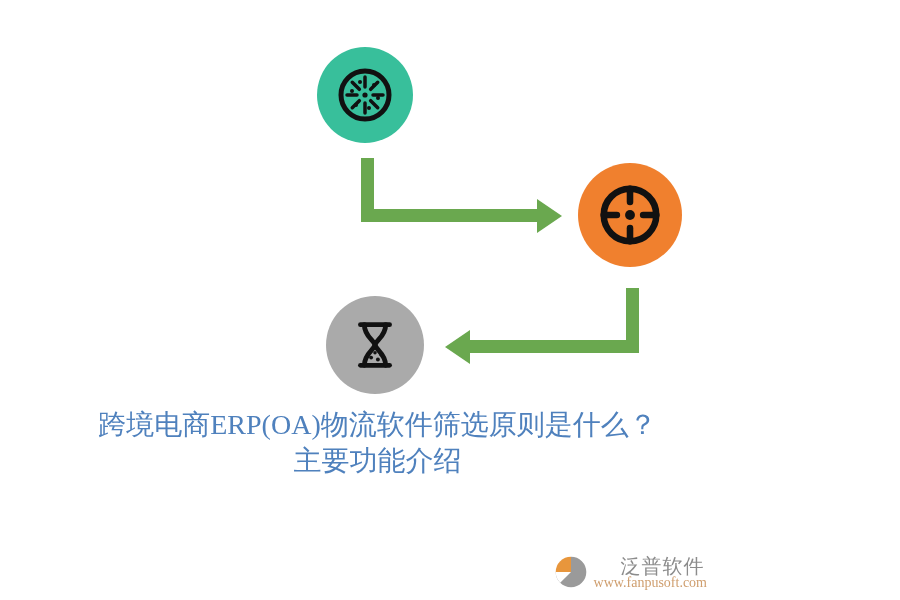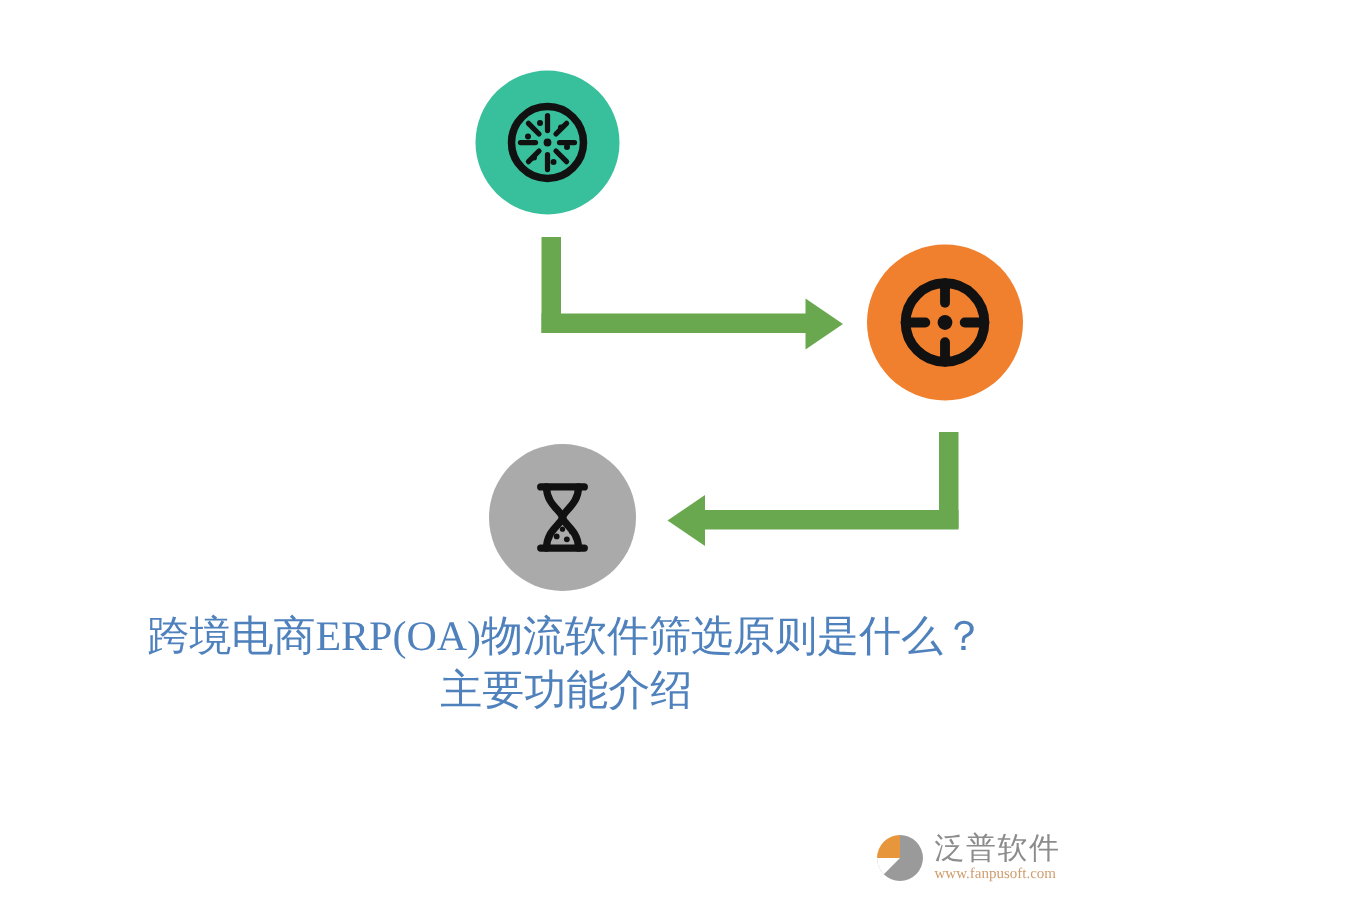--- a/index.html
+++ b/index.html
@@ -56,22 +56,22 @@
 
   
   .brand {
     position: absolute;
     right: 12px; bottom: 10px;
     display: flex;
     align-items: center;
     gap: 5px;
   }
   .brand-text { display: flex; flex-direction: column; align-items: flex-start; }
-  .brand-name { font-size: 20px; color: #8c8c8c; letter-spacing: 1px; line-height: 22px; }
-  .brand-site { font-size: 10px; color: #cf9e6e; line-height: 12px; }
+  .brand-name { font-size: 20px; color: #8c8c8c; letter-spacing: 1px; line-height: 22px; margin-left: 27px; }
+  .brand-site { font-size: 14px; color: #cf9e6e; line-height: 12px; }
 </style>
 </head>
 <body>
 
 <div class="canvas">
 
   <div class="badge badge-kiwi">
     <svg width="64" height="64" viewBox="-32 -32 64 64">
       <circle cx="0" cy="0" r="24" fill="none" stroke="#111111" stroke-width="5"></circle>
       <g stroke="#111111" stroke-width="3.5" stroke-linecap="round">

